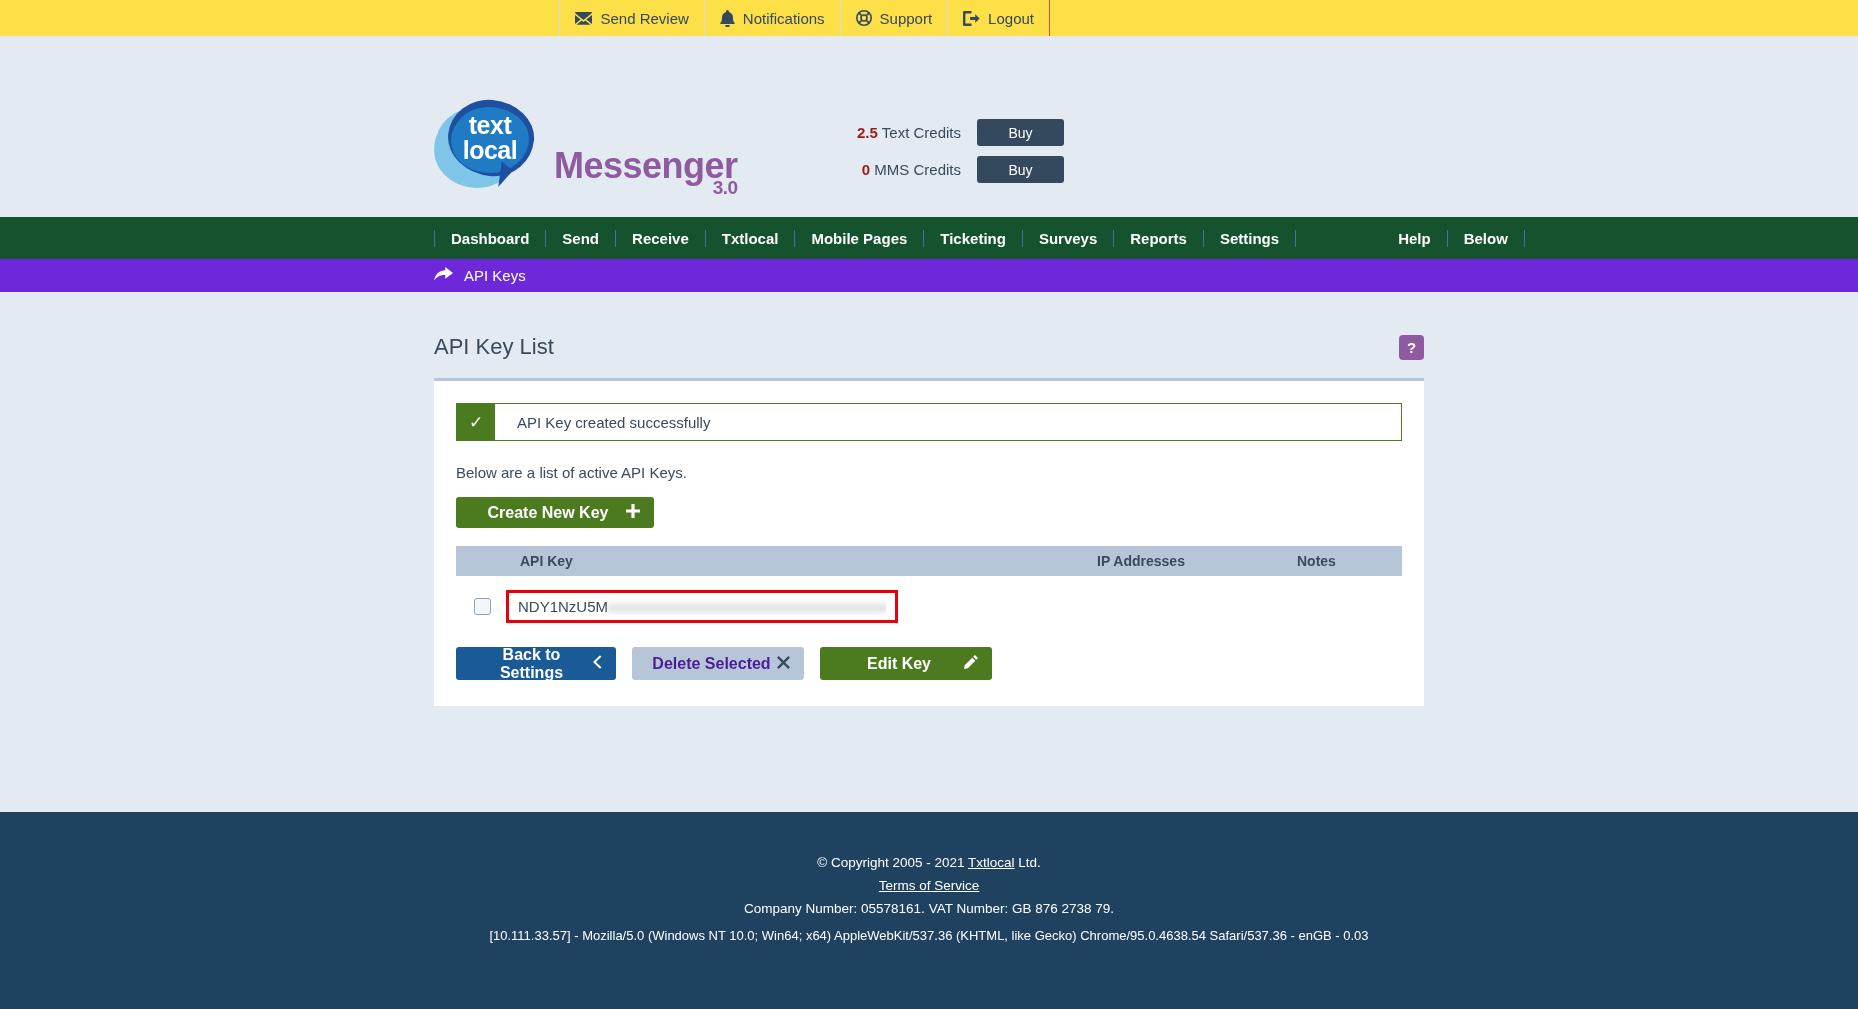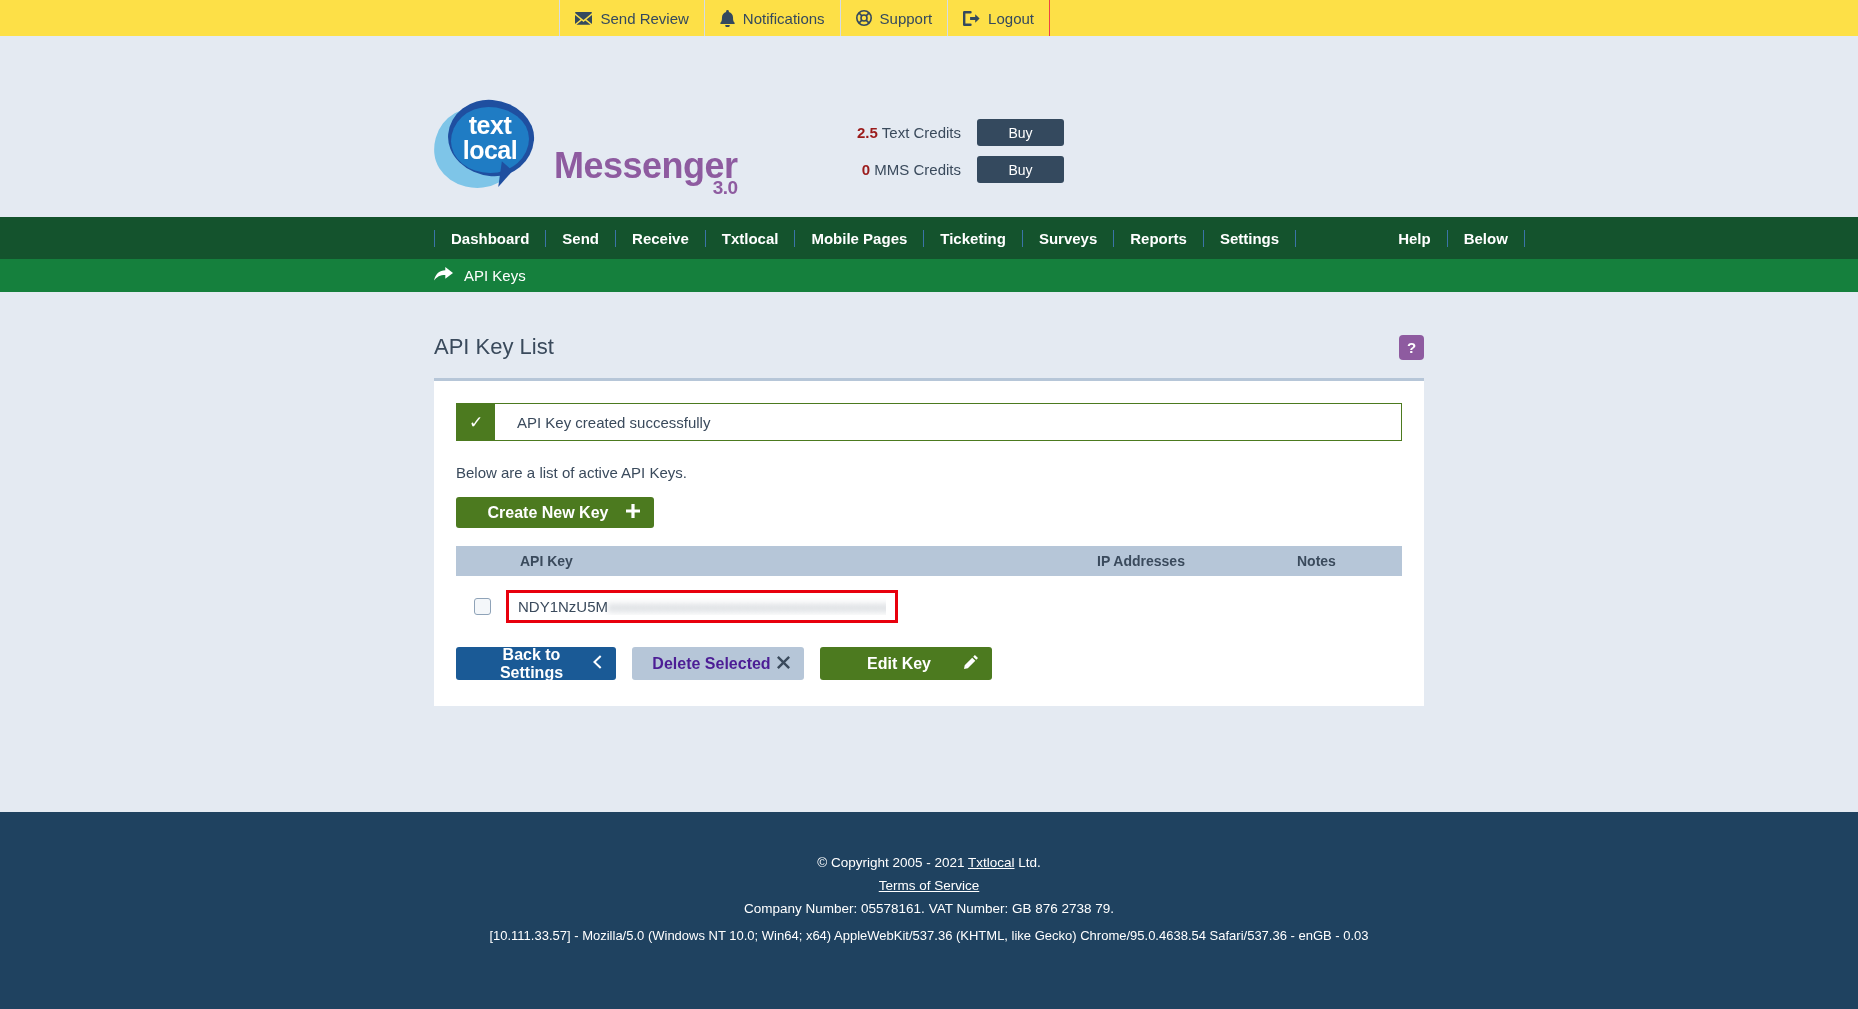--- a/index.html
+++ b/index.html
@@ -167,21 +167,21 @@
   }
   .nav-item:first-child { border-left: 1px solid #3b74a8; }
   .nav-spacer {
     width: 86px;
     border-right: 1px solid #3b74a8;
   }
 
   
   .crumbbar {
     height: 33px;
-    background: #15803d;
+    background: #6d28d9;
     display: flex;
     align-items: center;
     padding-left: 434px;
     gap: 11px;
   }
   .crumbbar .label {
     color: #ffffff;
     font-size: 15px;
   }
 

